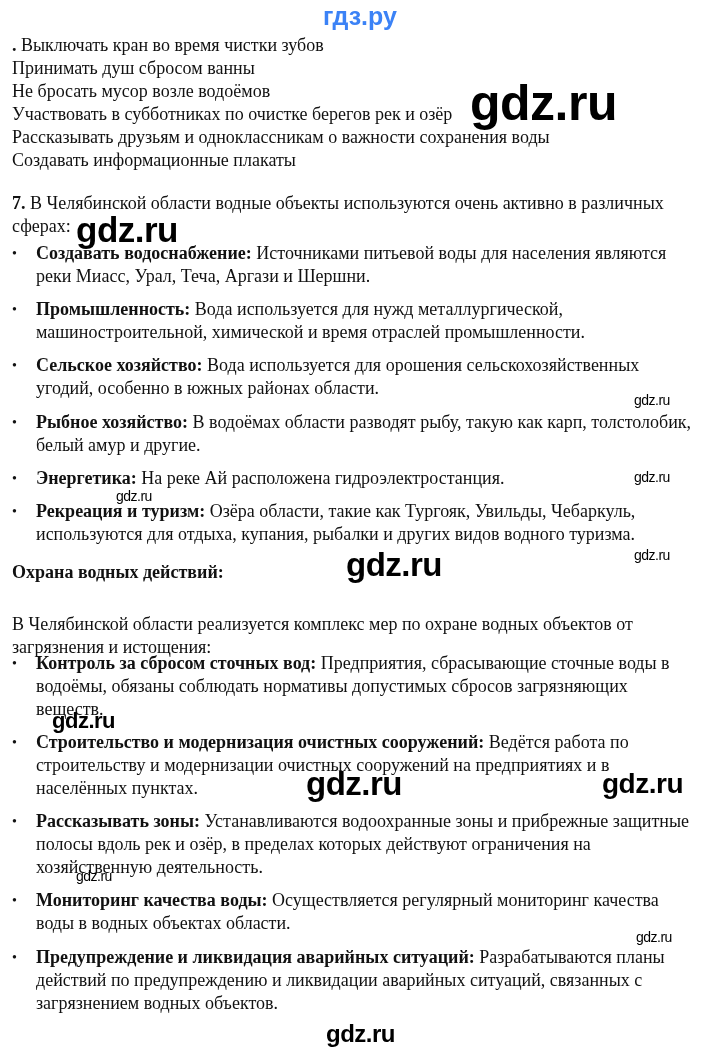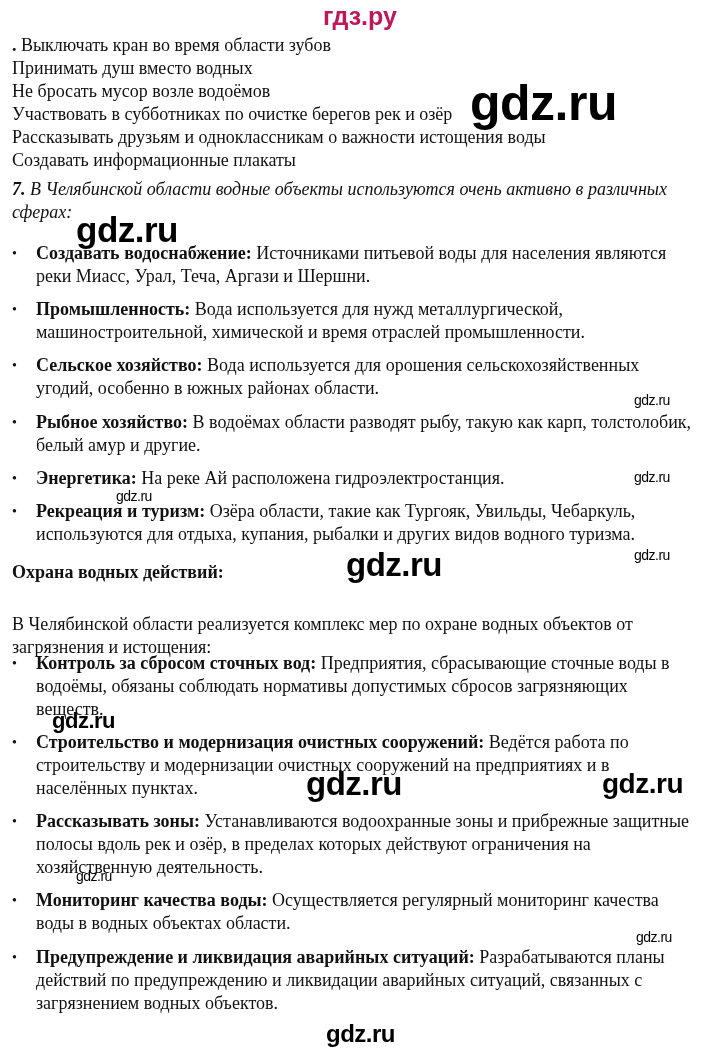--- a/index.html
+++ b/index.html
@@ -3,47 +3,47 @@
 <meta charset="utf-8">
 <style>
   html, body { margin: 0; padding: 0; background: #ffffff; }
   body {
     width: 720px; height: 1054px; position: relative; overflow: hidden;
     font-family: "Liberation Serif", serif; color: #111;
   }
   .header {
     position: absolute; top: 0; left: 0; width: 720px; text-align: center;
     font-family: "Liberation Sans", sans-serif; font-size: 25px; font-weight: bold;
-    color: #be185d; top: 2px;
+    color: #3b82f6; top: 2px;
   }
   .line { position: absolute; left: 12px; font-size: 18px; line-height: 22px; white-space: nowrap; transform-origin: left center; }
   .para { position: absolute; left: 12px; width: 700px; font-size: 18px; line-height: 23px; }
   .bullet-list { position: absolute; left: 0; width: 720px; margin: 0; padding: 0; list-style: none; }
   .bullet-item { position: absolute; left: 36px; width: 660px; font-size: 18px; line-height: 23px; }
   .bullet-dot { position: absolute; left: -24px; top: 0; font-size: 14px; }
   b { font-weight: bold; }
   .wm {
     position: absolute; font-family: "Liberation Sans", sans-serif; font-weight: bold; color: #000;
     letter-spacing: -0.5px; white-space: nowrap;
   }
   .wm-small { position: absolute; font-family: "Liberation Sans", sans-serif; color: #000; font-size: 14px; white-space: nowrap; letter-spacing: -0.5px; }
 </style>
 </head>
 <body>
 
 <div class="header">гдз.ру</div>
 
-<div class="line" style="top:34px;"><b>.</b> <span>Выключать кран во время области зубов</span></div>
-<div class="line" style="top:57px;">Принимать душ вместо водных</div>
+<div class="line" style="top:34px;"><b>.</b> <span>Выключать кран во время чистки зубов</span></div>
+<div class="line" style="top:57px;">Принимать душ сбросом ванны</div>
 <div class="line" style="top:80px;">Не бросать мусор возле водоёмов</div>
 <div class="line" style="top:103px;">Участвовать в субботниках по очистке берегов рек и озёр</div>
-<div class="line" style="top:126px;">Рассказывать друзьям и одноклассникам о важности истощения воды</div>
+<div class="line" style="top:126px;">Рассказывать друзьям и одноклассникам о важности сохранения воды</div>
 <div class="line" style="top:149px;">Создавать информационные плакаты</div>
 
-<div class="para" style="top:178px;font-style:italic;"><b>7.</b><span> В Челябинской области водные объекты используются очень активно в различных сферах:</span></div>
+<div class="para" style="top:192px;"><b>7.</b><span> В Челябинской области водные объекты используются очень активно в различных сферах:</span></div>
 
 <div class="bullet-list">
   <div class="bullet-item" style="top:242px;"><span class="bullet-dot">•</span><b>Создавать водоснабжение:</b><span> Источниками питьевой воды для населения являются реки Миасс, Урал, Теча, Аргази и Шершни.</span></div>
   <div class="bullet-item" style="top:298px;"><span class="bullet-dot">•</span><b>Промышленность:</b><span> Вода используется для нужд металлургической, машиностроительной, химической и время отраслей промышленности.</span></div>
   <div class="bullet-item" style="top:354px;"><span class="bullet-dot">•</span><b>Сельское хозяйство:</b><span> Вода используется для орошения сельскохозяйственных угодий, особенно в южных районах области.</span></div>
   <div class="bullet-item" style="top:411px;"><span class="bullet-dot">•</span><b>Рыбное хозяйство:</b><span> В водоёмах области разводят рыбу, такую как карп, толстолобик, белый амур и другие.</span></div>
   <div class="bullet-item" style="top:467px;"><span class="bullet-dot">•</span><b>Энергетика:</b><span> На реке Ай расположена гидроэлектростанция.</span></div>
   <div class="bullet-item" style="top:500px;"><span class="bullet-dot">•</span><b>Рекреация и туризм:</b><span> Озёра области, такие как Тургояк, Увильды, Чебаркуль, используются для отдыха, купания, рыбалки и других видов водного туризма.</span></div>
 </div>
 

